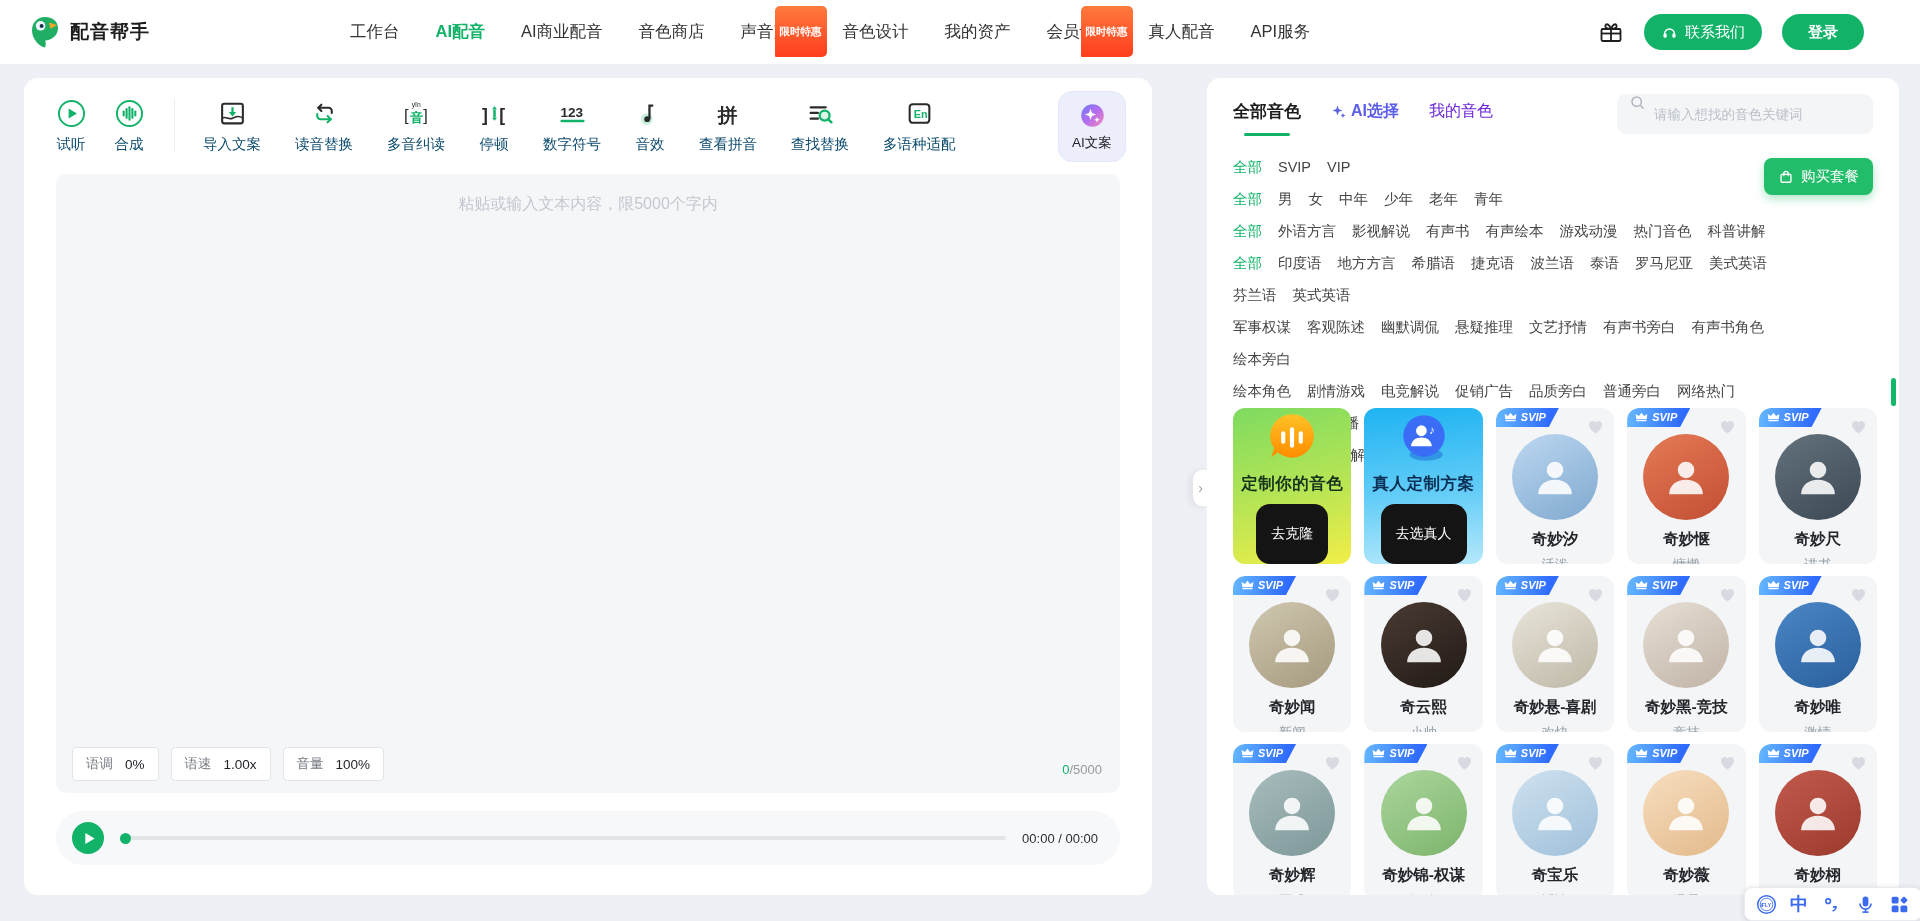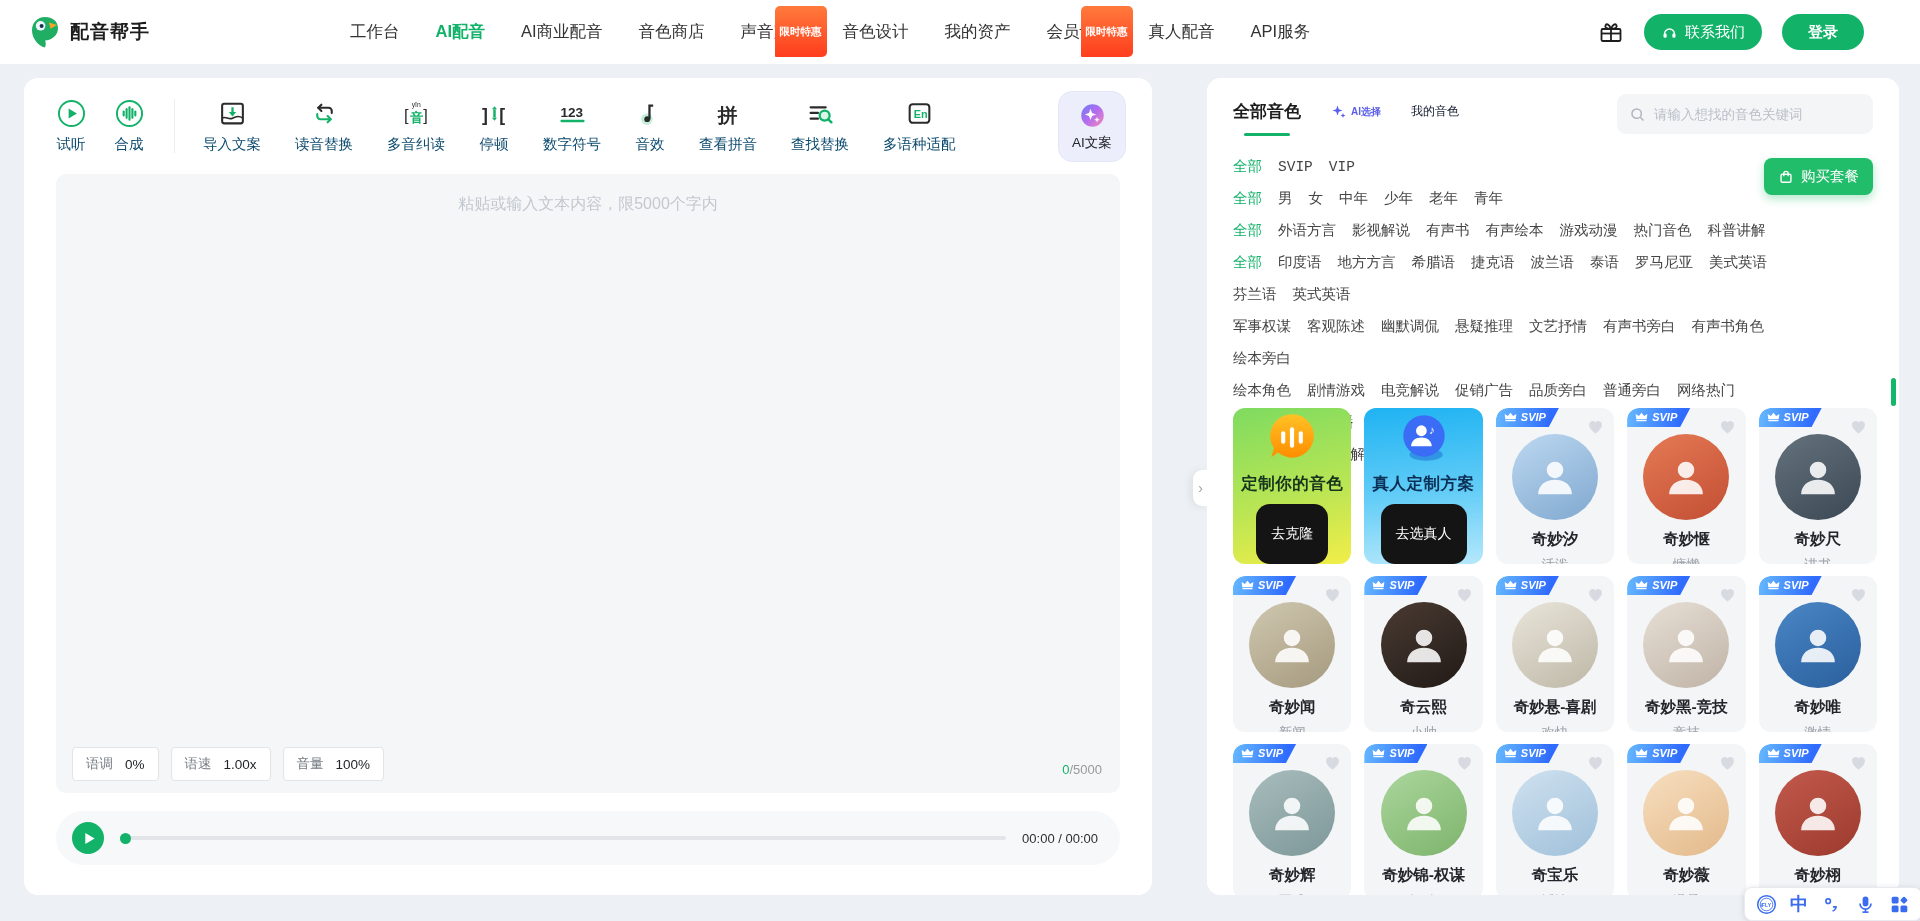--- a/index.html
+++ b/index.html
@@ -59,31 +59,31 @@
   .player { margin:18px 32px 0; height:54px; background:#f7f8fa; border-radius:27px; display:flex; align-items:center; padding:0 22px 0 16px; gap:16px; }
   .play-btn { width:32px; height:32px; border-radius:50%; background:#12b269; display:flex; align-items:center; justify-content:center; cursor:pointer; flex:0 0 auto; }
   .play-btn svg { width:13px; height:13px; display:block; margin-left:2px; }
   .track { flex:1; height:4px; background:#e3e5e9; border-radius:2px; position:relative; cursor:pointer; }
   .knob { position:absolute; left:0; top:-3.5px; width:11px; height:11px; border-radius:50%; background:#12b269; }
   .ptime { font-size:13px; color:#2e2e2e; white-space:nowrap; }
 
   
   .vp-inner { position:relative; padding:22px 26px 0; height:100%; }
   .tabs-row { display:flex; align-items:center; gap:30px; }
-  .vtab { position:relative; font-size:12px; color:#0f172a; cursor:pointer; padding-bottom:2px; white-space:nowrap; display:flex; align-items:center; gap:4px; }
+  .vtab { position:relative; font-size:16px; color:#6d28d9; cursor:pointer; padding-bottom:2px; white-space:nowrap; display:flex; align-items:center; gap:4px; }
   .vtab.active { font-size:17px; font-weight:bold; color:#1c1c1c; }
   .vtab.active::after { content:""; position:absolute; left:50%; transform:translateX(-50%); bottom:-11px; width:46px; height:3.5px; border-radius:2px; background:#12b269; }
-  .vtab.accent { color:#5a5ee8; font-weight:bold; font-size:10px; }
+  .vtab.accent { color:#5a5ee8; font-weight:bold; font-size:16px; }
   .vtab .sp { width:16px; height:16px; } .vtab .sp svg { width:100%; height:100%; display:block; }
-  .vsearch { position:absolute; right:26px; top:16px; width:256px; height:40px; background:#f4f5f7; border-radius:9px; display:flex; align-items:center; padding:0 12px; gap:8px; }
+  .vsearch { position:absolute; right:26px; top:16px; width:256px; height:40px; background:#f4f5f7; border-radius:9px; display:flex; padding:0 12px; gap:8px; }
   .vsearch .ic { width:17px; height:17px; } .vsearch .ic svg { width:100%; height:100%; display:block; }
   .vsearch input { flex:1; border:none; outline:none; background:transparent; font-size:13.5px; color:#333; font-family:inherit; }
   .vsearch input::placeholder { color:#b9bfc8; }
 
-  .filters { margin-top:26px;font-family:Liberation Mono, monospace; }
+  .filters { margin-top:26px; }
   .f-row { display:flex; flex-wrap:wrap; column-gap:16px; line-height:32px; font-size:14.5px; color:#454545; max-width:560px; }
   .f-lead { color:#12b269; cursor:pointer; }
   .f-tag { cursor:pointer; white-space:nowrap; }
 
   .buy-btn { position:absolute; right:26px; top:80px; display:flex; align-items:center; gap:7px; background:#22bd6a; color:#fff; font-size:14.5px; padding:9px 14px; border-radius:8px; cursor:pointer; box-shadow:0 4px 10px rgba(34,189,106,.35); }
   .buy-btn .ic { width:16px; height:16px; } .buy-btn .ic svg { width:100%; height:100%; display:block; }
 
   .voice-grid { position:absolute; left:26px; right:22px; top:330px; bottom:-20px; display:grid; grid-template-columns:repeat(5,1fr); grid-auto-rows:156px; gap:12px 13px; }
   .vcard { position:relative; background:#f3f5f7; border-radius:12px; cursor:pointer; overflow:hidden; }
   .svip { position:absolute; top:0; left:0; display:flex; align-items:center; gap:4px; padding:3px 13px 4px 8px; background:linear-gradient(100deg,#66b9ff,#2f6bff 85%); color:#fff; font-size:11px; font-weight:bold; font-style:italic; border-top-left-radius:12px; clip-path:polygon(0 0,100% 0,84% 100%,0 100%); }

